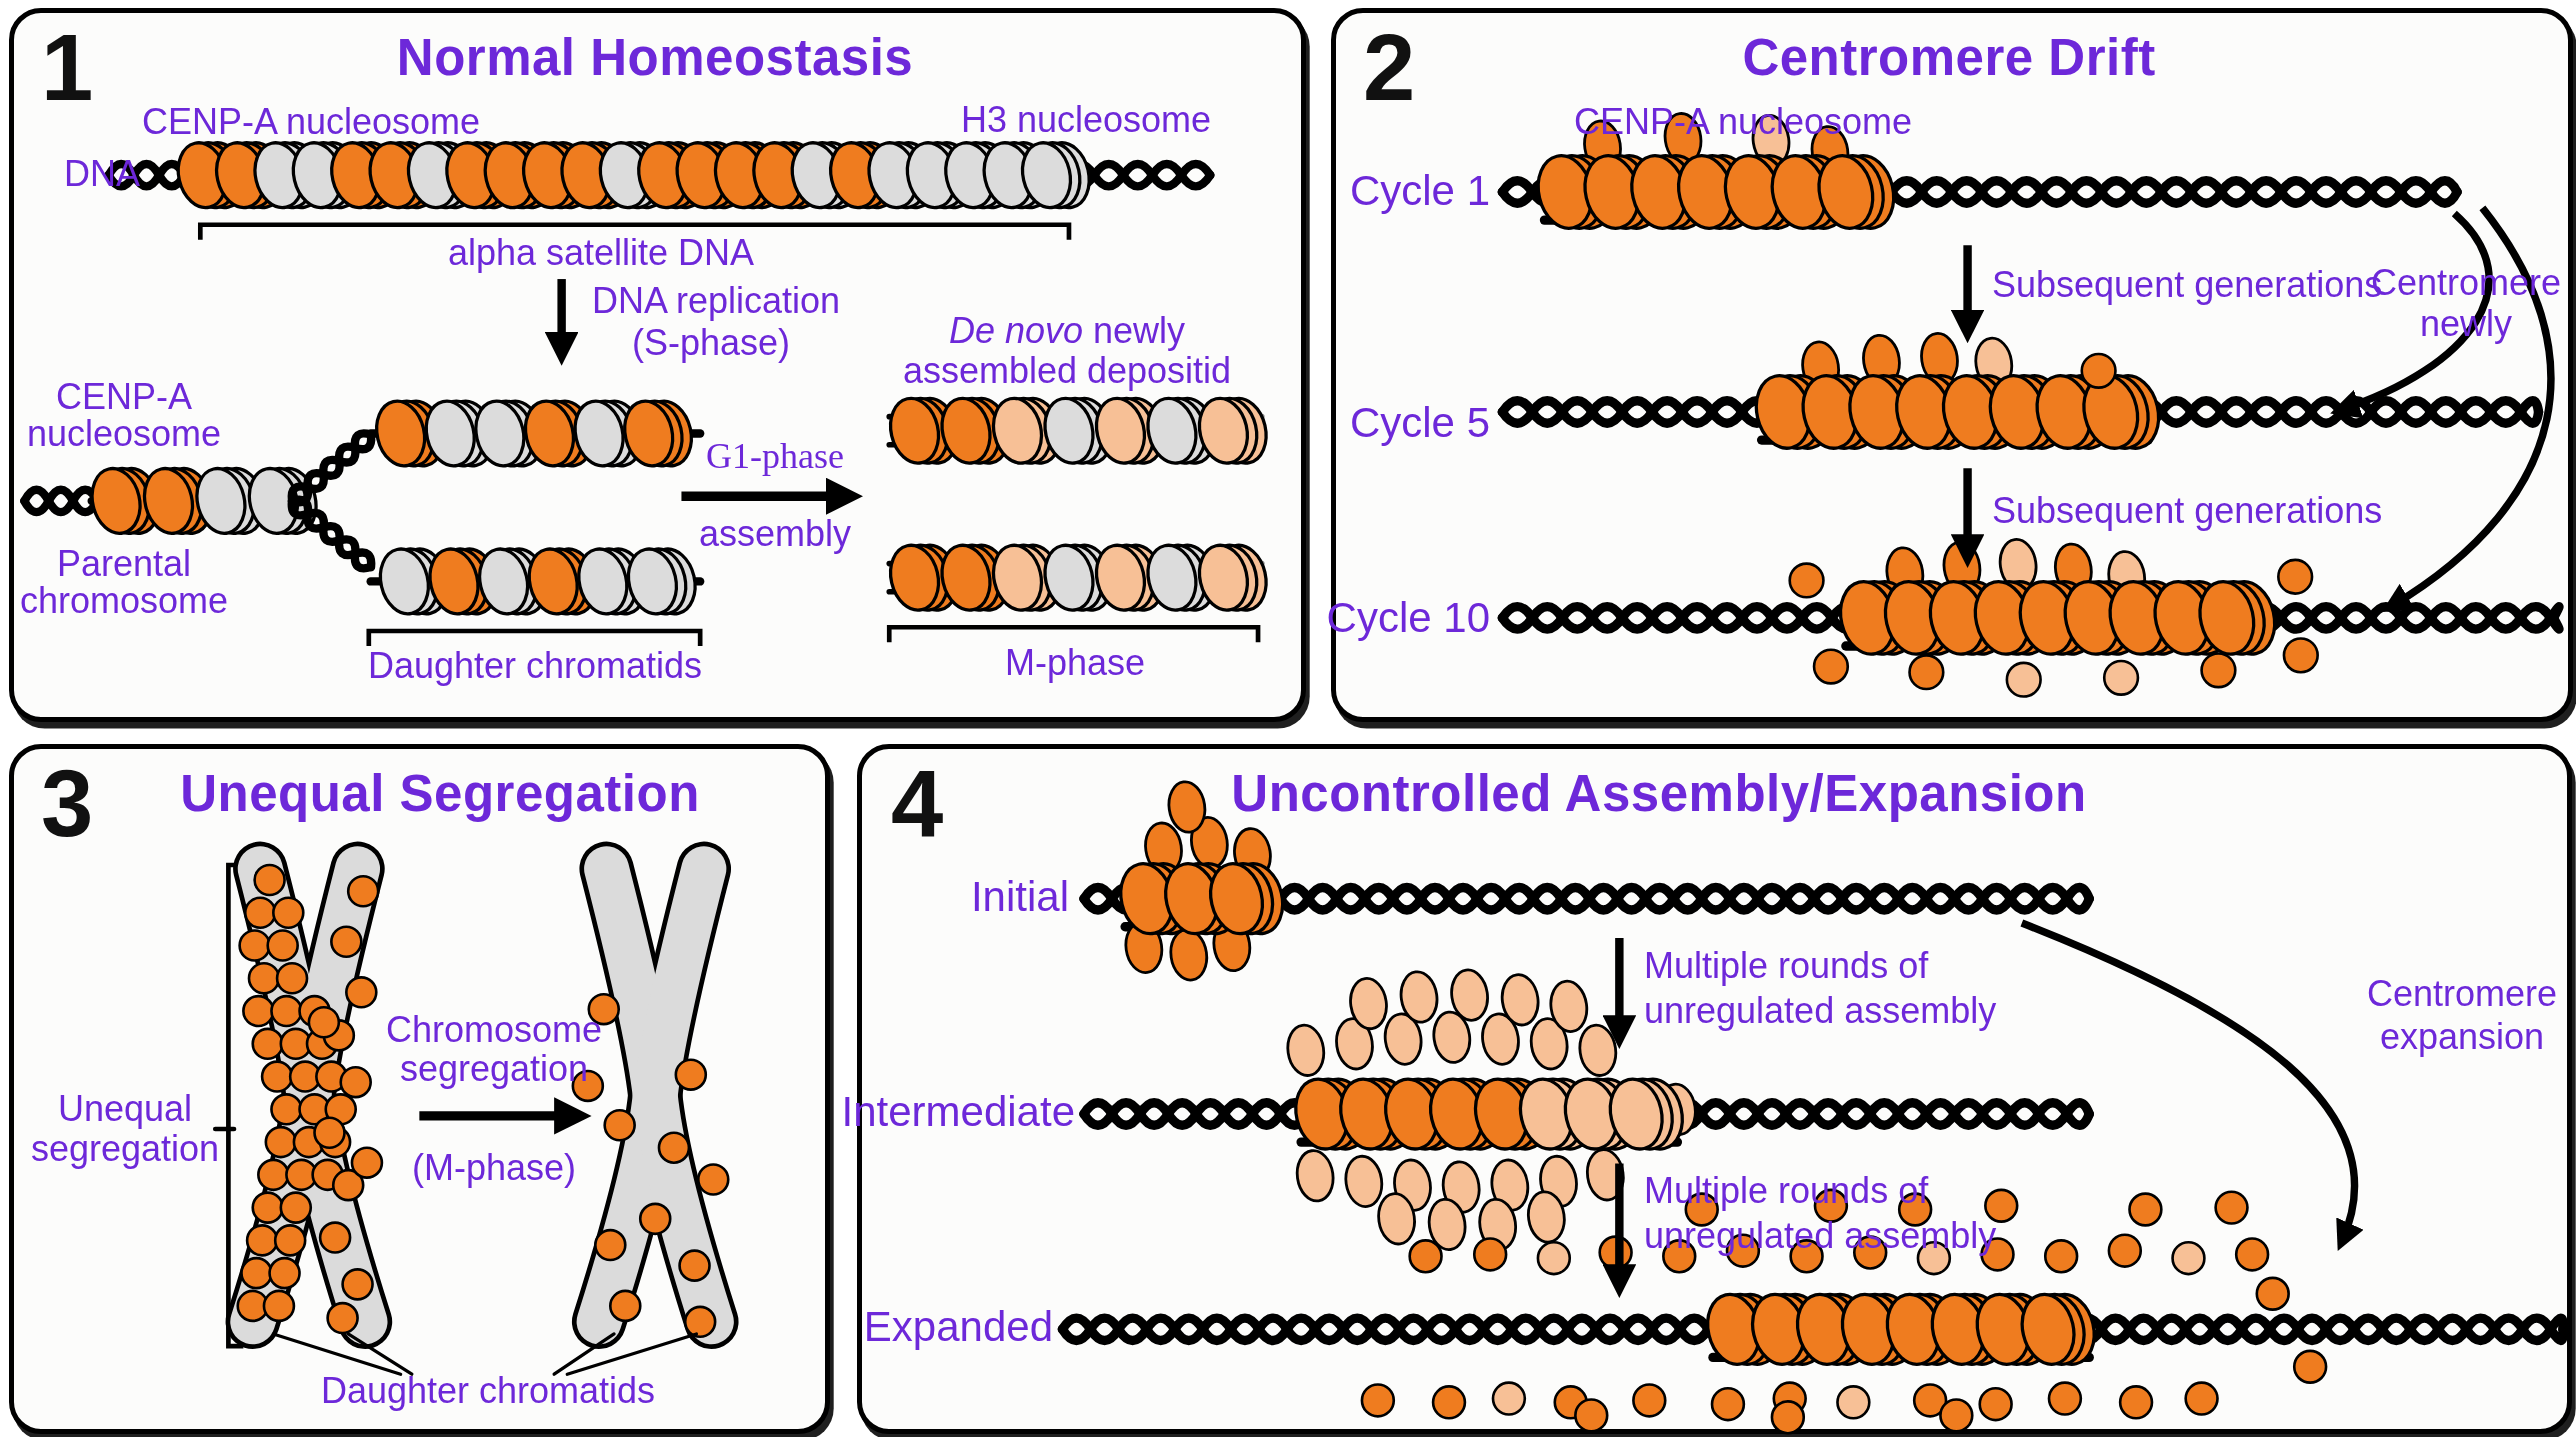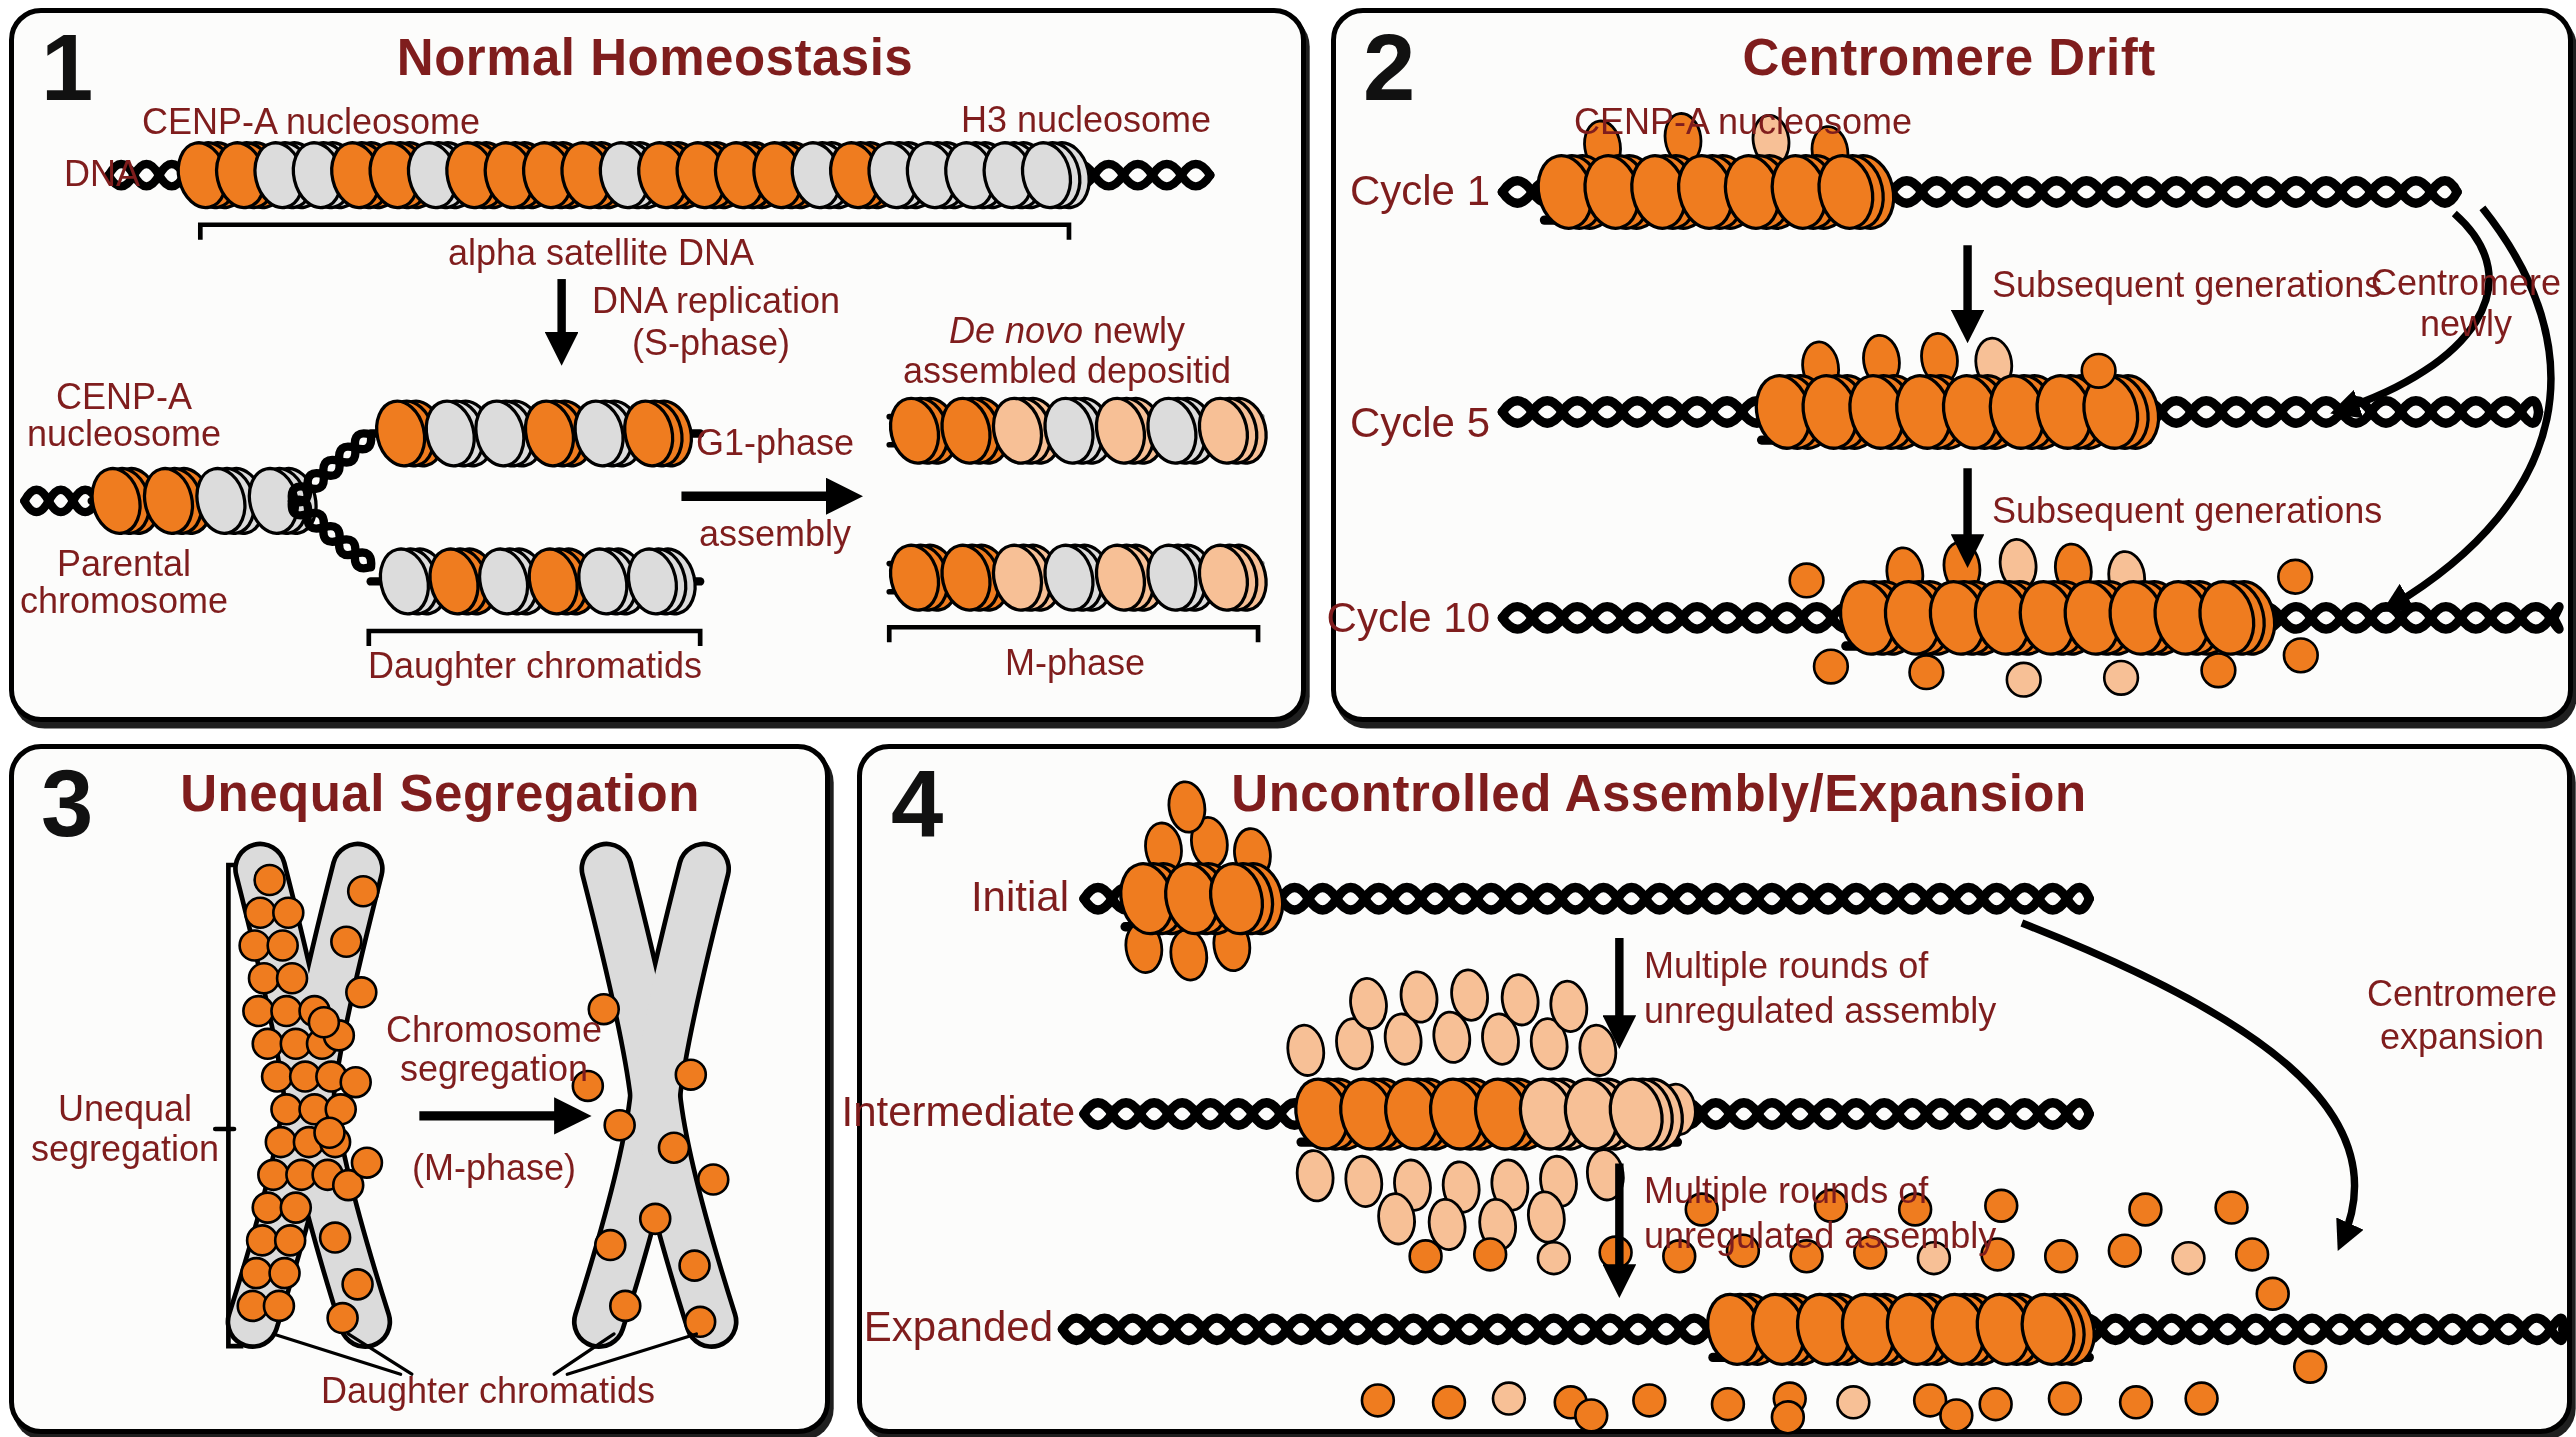--- a/index.html
+++ b/index.html
@@ -2,21 +2,21 @@
 <html style="font-size:15px"><head>
 <meta charset="utf-8">
 <style>
   html,body{margin:0;padding:0;background:#ffffff;}
   #canvas{position:relative;width:2576px;height:1438px;background:#ffffff;overflow:hidden;
           font-family:"Liberation Sans",sans-serif;color:#111;}
   .panel{position:absolute;background:#fcfcfb;border:5.6px solid #000;border-radius:32px;
          box-shadow:3.7px 6.6px 0 rgba(0,0,0,0.88);}
   #art{position:absolute;left:0;top:0;z-index:5;}
   .t{position:absolute;z-index:9;white-space:nowrap;transform:translate(-50%,-50%);
-     font-family:"Liberation Sans",sans-serif;color:#7f1d1d;text-align:right;line-height:1.05;}
+     font-family:"Liberation Sans",sans-serif;color:#6d28d9;text-align:right;line-height:1.05;}
   .r{transform:translate(-100%,-50%);}
   .l{transform:translate(0,-50%);}
   .lbl{font-size:36px;}
   .row{font-size:42px;}
   .title{font-size:51px;font-weight:bold;letter-spacing:0.5px;}
   .num{position:absolute;z-index:9;font-size:94px;font-weight:bold;line-height:1;}
   .it{font-style:italic;}
 </style>
 </head>
 <body>
@@ -555,21 +555,21 @@
   <div class="t lbl" style="left:311px;top:122px;">CENP-A nucleosome</div>
   <div class="t lbl" style="left:1086px;top:120px;">H3 nucleosome</div>
   <div class="t lbl r" style="left:140px;top:174px;">DNA</div>
   <div class="t lbl" style="left:601px;top:253px;">alpha satellite DNA</div>
   <div class="t lbl l" style="left:592px;top:301px;">DNA replication</div>
   <div class="t lbl" style="left:711px;top:343px;">(S-phase)</div>
   <div class="t lbl" style="left:124px;top:397px;">CENP-A</div>
   <div class="t lbl" style="left:124px;top:434px;">nucleosome</div>
   <div class="t lbl" style="left:124px;top:564px;">Parental</div>
   <div class="t lbl" style="left:124px;top:601px;">chromosome</div>
-  <div class="t lbl" style="left:775px;top:443px;">G1-phase</div>
+  <div class="t lbl" style="left:775px;top:457px;font-family:Liberation Serif, serif;">G1-phase</div>
   <div class="t lbl" style="left:775px;top:534px;">assembly</div>
   <div class="t lbl" style="left:1067px;top:331px;"><span class="it">De novo</span><span> newly</span></div>
   <div class="t lbl" style="left:1067px;top:371px;">assembled depositid</div>
   <div class="t lbl" style="left:1075px;top:663px;">M-phase</div>
   <div class="t lbl" style="left:535px;top:666px;">Daughter chromatids</div>
 
   <div class="t lbl" style="left:1743px;top:122px;">CENP-A nucleosome</div>
   <div class="t row r" style="left:1490px;top:191px;">Cycle 1</div>
   <div class="t row r" style="left:1490px;top:411px;margin-top:12px;">Cycle 5</div>
   <div class="t row r" style="left:1490px;top:618px;">Cycle 10</div>

